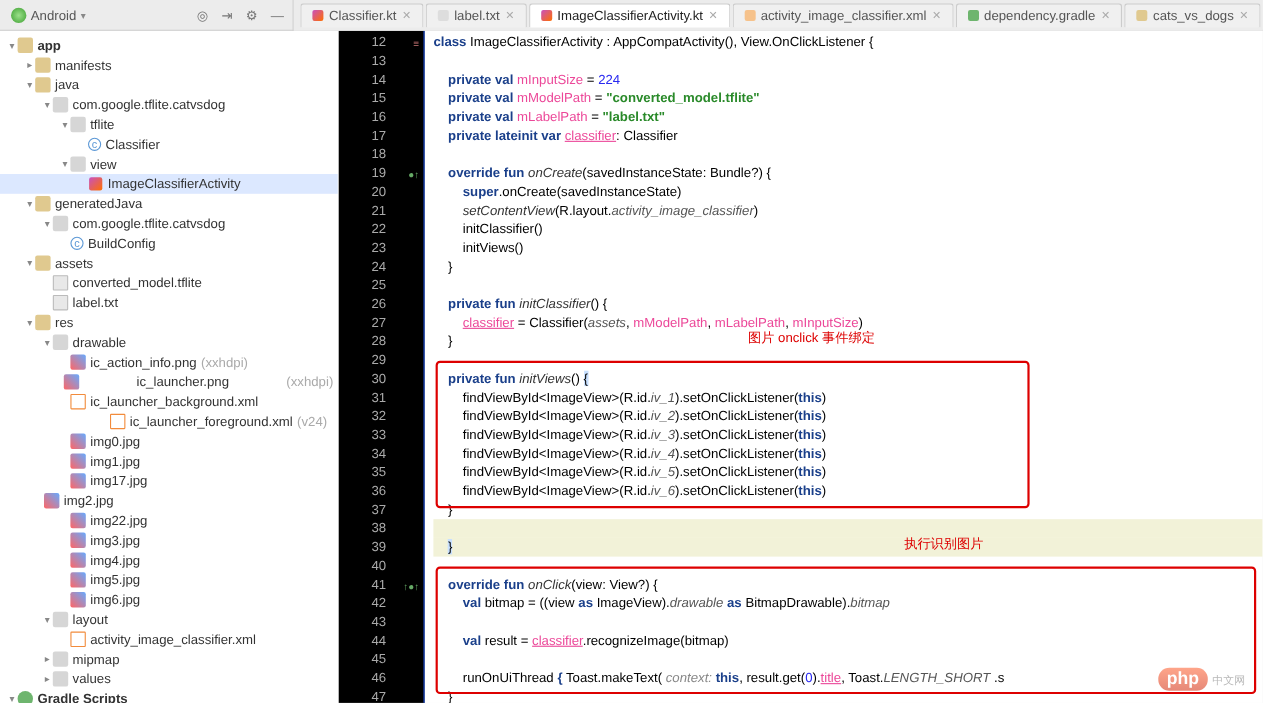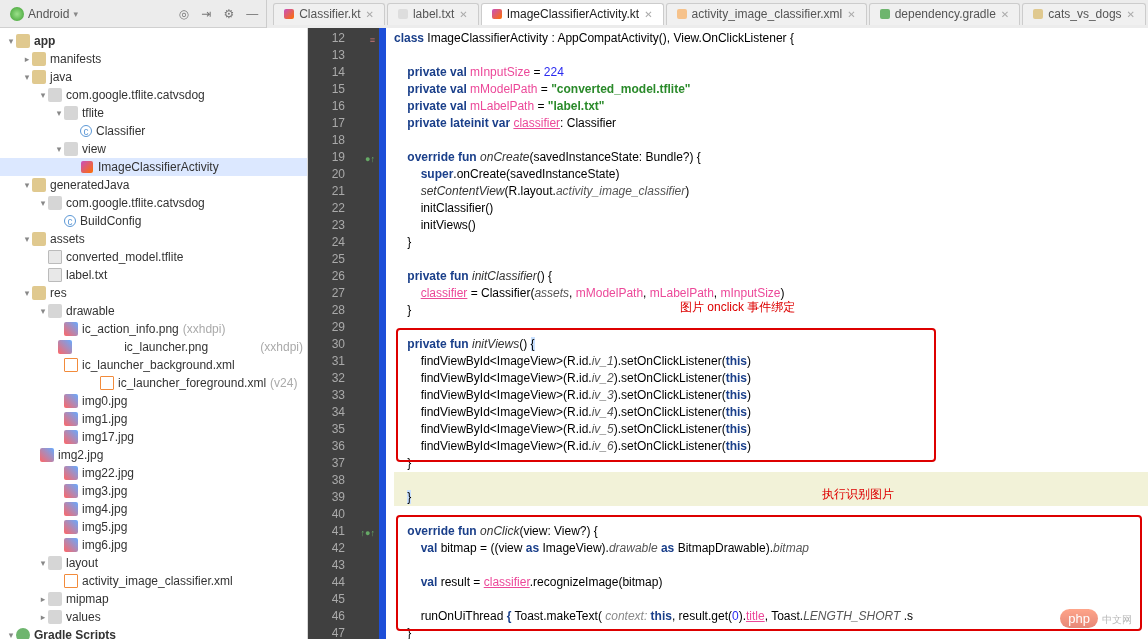--- a/index.html
+++ b/index.html
@@ -27,38 +27,38 @@
 .ticon.pkg { background:#d6d6d6; border-radius:2px; }
 .ticon.kt::before { content:""; width:12px; height:12px; background:linear-gradient(135deg,#c850c0,#ff6f00); display:block; border-radius:2px; }
 .ticon.cls { border:1px solid #5c98d6; border-radius:50%; color:#5c98d6; width:12px; height:12px; }
 .ticon.file { background:#e8e8e8; border:1px solid #bbb; border-radius:1px; }
 .ticon.xml { background:#fff; border:1px solid #f28b3b; border-radius:1px; }
 .ticon.gradle { background:#6eb56e; border-radius:50%; }
 .ticon.img2 { background:linear-gradient(45deg,#f66,#6af); border-radius:2px; }
 .tree-row .label { color:#333; }
 .tree-row .hint { color:#aaa; margin-left:4px; }
 .editor { flex:1; display:flex; background:#fff; position:relative; font-family:"Menlo","Consolas",monospace; }
-.gutter { width:78px; background:#404040; border-right:7px solid #1d4ed8; text-align:right; color:#aaa; padding-top:2px; position:relative; }
+.gutter { width:78px; background:#000000; border-right:1px solid #1d4ed8; text-align:right; color:#aaa; padding-top:2px; position:relative; }
 .gutter .ln { height:17px; line-height:17px; padding-right:34px; position:relative; }
 .gutter .mark { position:absolute; right:4px; top:2px; font-size:9px; }
 .code { flex:1; padding-top:2px; padding-left:8px; overflow:hidden; position:relative; }
 .code .line { height:17px; line-height:17px; white-space:pre; }
 .code .hl { background:#f2f2d8; }
 .kw { color:#1a3f8a; font-weight:bold; }
 .fn { font-style:italic; color:#333; }
 .str { color:#2a8a2a; font-weight:bold; }
 .num { color:#2a2af0; }
 .field { color:#ec4899; font-weight:normal; }
 .ul { text-decoration:underline; }
 .param { color:#888; font-style:italic; }
 .ital { font-style:italic; color:#555; }
 .annot1 { position:absolute; color:#d00; font-size:12px; }
 .redbox { position:absolute; border:2px solid #d00; border-radius:4px; pointer-events:none; }
 .watermark { position:absolute; right:16px; bottom:12px; opacity:.6; }
-.watermark .badge { background:linear-gradient(#ff6a3d,#d63a1f); color:#fff; padding:2px 8px; border-radius:10px; font-size:13px; font-weight:normal; }
+.watermark .badge { background:linear-gradient(#ff6a3d,#d63a1f); color:#fff; padding:2px 8px; border-radius:10px; font-size:16px; font-weight:bold; }
 .watermark .sub { font-size:10px; color:#888; margin-left:4px; }
 </style>
 </head>
 <body>
 
 <div class="root">
   <div class="topbar">
     <div class="proj-sel">
       <span class="dot"></span>
       <span>Android</span>

